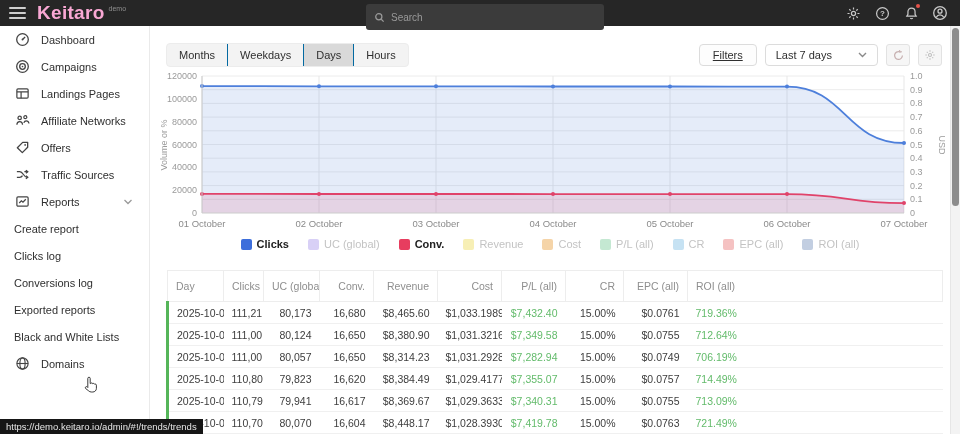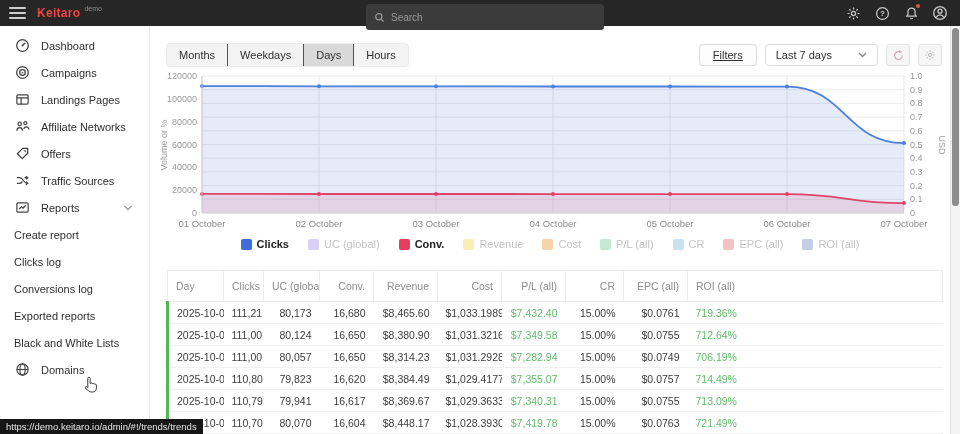--- a/index.html
+++ b/index.html
@@ -2,31 +2,31 @@
 <html><head>
 <meta charset="utf-8">
 <style>
   * { margin:0; padding:0; box-sizing:border-box; }
   html,body { width:960px; height:434px; overflow:hidden; font-family:"Liberation Sans", sans-serif; background:#fff; position:relative; }
 
   
   .topbar { position:absolute; left:0; top:0; right:0; height:26px; background:#262626; display:flex; align-items:center; z-index:10; }
   .burger { margin-left:9px; width:17px; height:12px; display:flex; flex-direction:column; justify-content:space-between; cursor:pointer; }
   .burger span { display:block; height:2px; background:#cfcfcf; border-radius:1px; }
-  .brand { margin-left:11px; font-size:12px; font-weight:bold; color:#ef4444; letter-spacing:.3px; line-height:26px; }
+  .brand { margin-left:11px; font-size:19px; font-weight:bold; color:#f9a8d4; letter-spacing:.3px; line-height:26px; }
   .brand-badge { font-size:7px; color:#8f8f8f; margin-left:4px; position:relative; top:-5px; }
   .searchbox { position:absolute; left:366px; top:4px; width:238px; height:18px; background:#3b3b3b; border-radius:3px; display:flex; align-items:center; padding:13px 8px; gap:6px; }
   .searchbox input { flex:1; background:transparent; border:none; outline:none; color:#ccc; font-size:10px; font-family:inherit; }
   .searchbox input::placeholder { color:#9a9a9a; }
   .top-icons { position:absolute; right:12px; top:0; height:26px; display:flex; align-items:center; gap:13px; }
   .top-icon { position:relative; width:16px; height:16px; display:flex; align-items:center; justify-content:center; cursor:pointer; }
   .notif-dot { position:absolute; top:-1px; right:-1px; width:4px; height:4px; background:#e5534b; border-radius:50%; }
 
   
-  .sidebar { position:absolute; left:0; top:22px; width:150px; bottom:0; background:#fff; border-right:1px solid #eaeaea; padding-top:10px; }
+  .sidebar { position:absolute; left:0; top:16px; width:150px; bottom:0; background:#fff; border-right:1px solid #eaeaea; padding-top:10px; }
   .side-item { height:27px; display:flex; align-items:center; padding-left:14px; gap:11px; font-size:11px; color:#2f2f2f; position:relative; cursor:pointer; white-space:nowrap; }
   .side-item.active { background:#ececec; }
   .side-item.sub { }
   .side-item .icon { width:16px; height:16px; flex:none; display:flex; align-items:center; justify-content:center; }
   .side-item .icon svg { width:15px; height:15px; }
   .side-item .chev { position:absolute; right:16px; display:flex; }
 
   
   .main { position:absolute; left:150px; top:26px; right:10px; bottom:0; background:#fff; overflow:hidden; }
   .toolbar { position:absolute; left:16px; right:8px; top:17px; height:24px; display:flex; align-items:center; }

